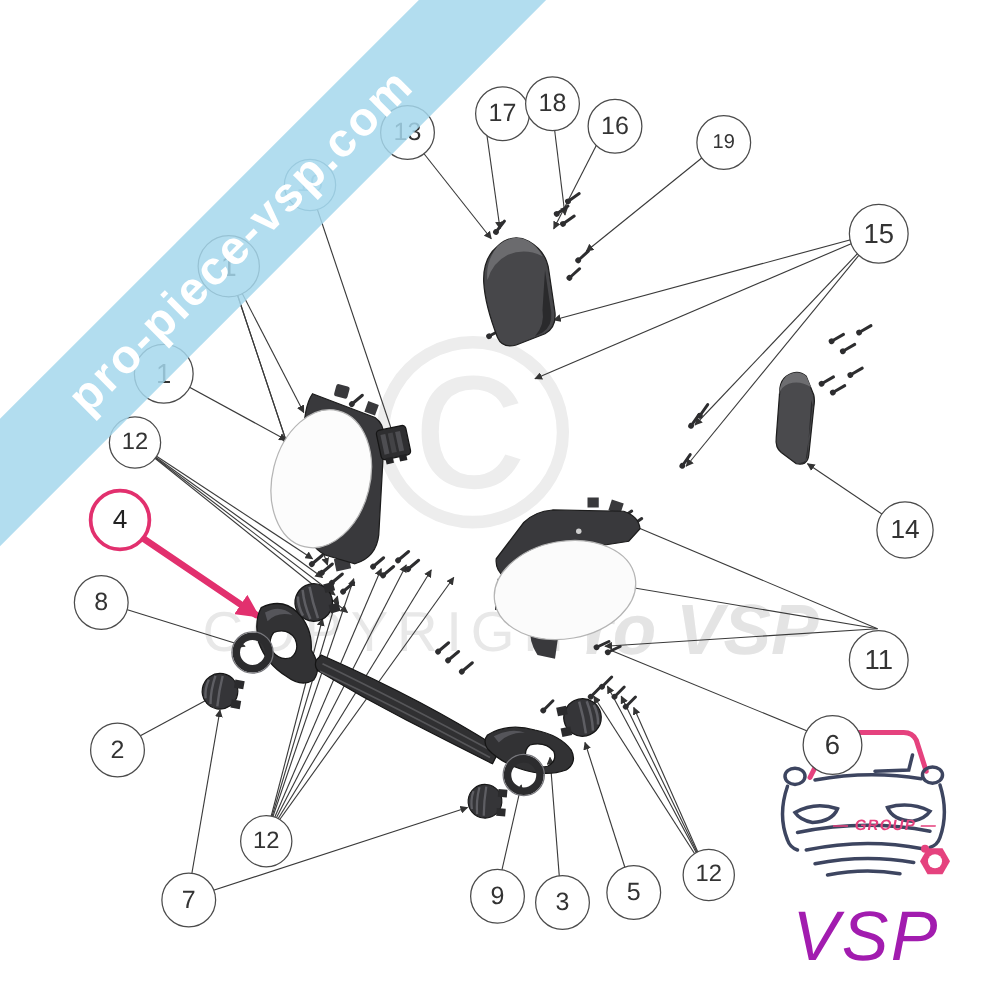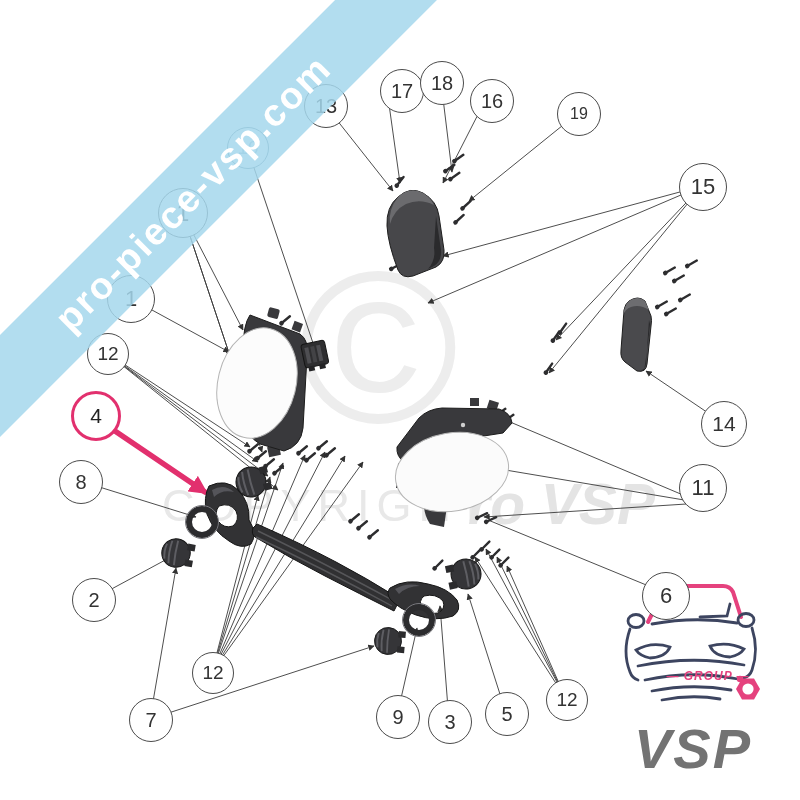--- a/index.html
+++ b/index.html
@@ -17,26 +17,26 @@
            display:flex;align-items:center;justify-content:center;color:#333;z-index:4;}
   .callout.pink{border:3px solid #e2306e;color:#222;}
   .callout.faded{color:#9cbecf;border-color:#5f8190;}
   
   #banner{position:absolute;left:-127px;top:157px;width:640px;height:72px;
           background:rgba(164,215,236,0.85);transform:rotate(-45deg);z-index:6;
           display:flex;align-items:center;justify-content:center;}
   #banner span{color:#ffffff;font-weight:bold;font-size:38px;letter-spacing:2px;}
   
   .logo-txt{position:absolute;z-index:3;white-space:nowrap;text-align:center;}
-  #logo-group{left:663px;top:669px;width:90px;font-size:12px;font-weight:bold;font-style:italic;
+  #logo-group{left:663px;top:653px;width:90px;font-size:12px;font-weight:bold;font-style:italic;
               color:#e5427e;letter-spacing:1px;}
   #logo-pro{left:612px;top:662px;width:150px;font-size:64px;font-weight:bold;font-style:italic;
             color:#3d4560;letter-spacing:1px;}
-  #logo-vsp{left:608px;top:716px;width:170px;font-size:56px;font-weight:bold;font-style:italic;
-            color:#737373;letter-spacing:2px;}
+  #logo-vsp{left:608px;top:716px;width:170px;font-size:56px;font-weight:normal;font-style:italic;
+            color:#a21caf;letter-spacing:2px;}
 </style>
 </head>
 <body>
 
 <div id="stage">
 
   <div class="wm" id="wm-c">©</div>
   <div class="wm" id="wm-copy">COPYRIGHT</div>
   <div class="wm" id="wm-brand">Pro VSP</div>
 
@@ -256,21 +256,21 @@
   <div class="callout pink" style="left:71px;top:391px;width:44px;height:44px;font-size:21px;">4</div>
   <div class="callout" style="left:59px;top:460px;width:42px;height:42px;font-size:20px;">8</div>
   <div class="callout" style="left:72px;top:578px;width:42px;height:42px;font-size:20px;">2</div>
   <div class="callout" style="left:129px;top:698px;width:42px;height:42px;font-size:20px;">7</div>
   <div class="callout" style="left:192px;top:652px;width:40px;height:40px;font-size:19px;">12</div>
   <div class="callout" style="left:376px;top:695px;width:42px;height:42px;font-size:20px;">9</div>
   <div class="callout" style="left:428px;top:700px;width:42px;height:42px;font-size:20px;">3</div>
   <div class="callout" style="left:485px;top:692px;width:42px;height:42px;font-size:20px;">5</div>
   <div class="callout" style="left:546px;top:679px;width:40px;height:40px;font-size:19px;">12</div>
   <div class="callout" style="left:642px;top:572px;width:46px;height:46px;font-size:22px;">6</div>
-  <div class="callout" style="left:679px;top:464px;width:46px;height:46px;font-size:22px;">11</div>
+  <div class="callout" style="left:679px;top:504px;width:46px;height:46px;font-size:22px;">11</div>
   <div class="callout" style="left:701px;top:401px;width:44px;height:44px;font-size:21px;">14</div>
 
   <div id="banner">
     <span>pro-piece-vsp.com</span>
   </div>
 
   <div class="logo-txt" id="logo-group">— GROUP —</div>
   <div class="logo-txt" id="logo-vsp">VSP</div>
 
 </div>

